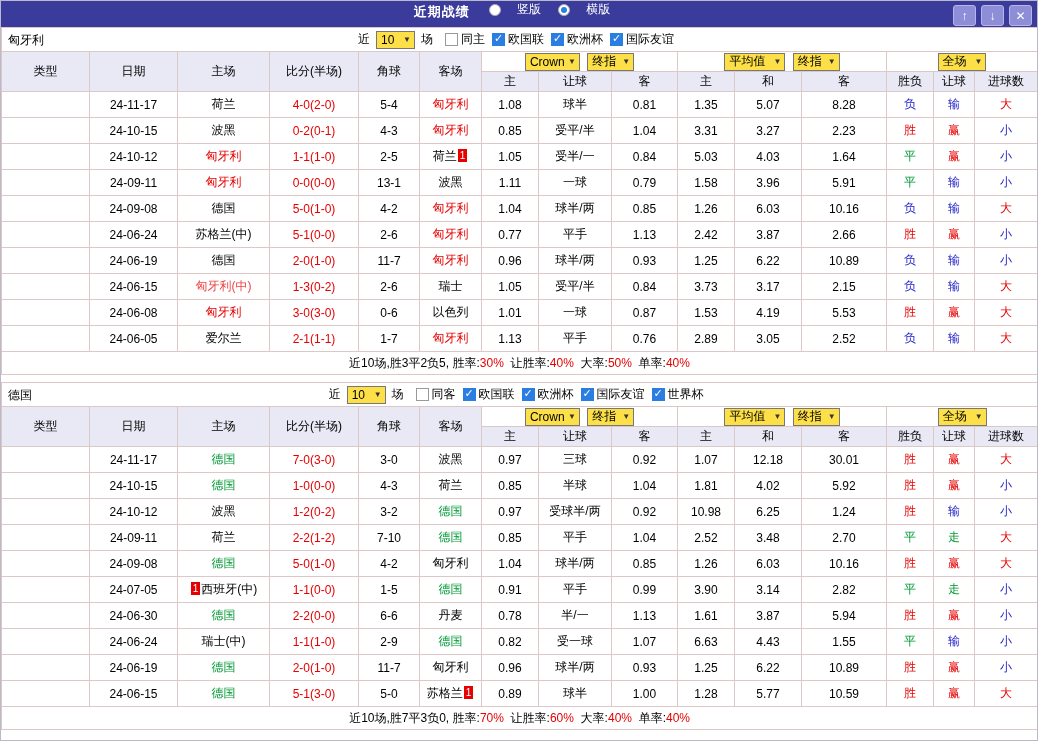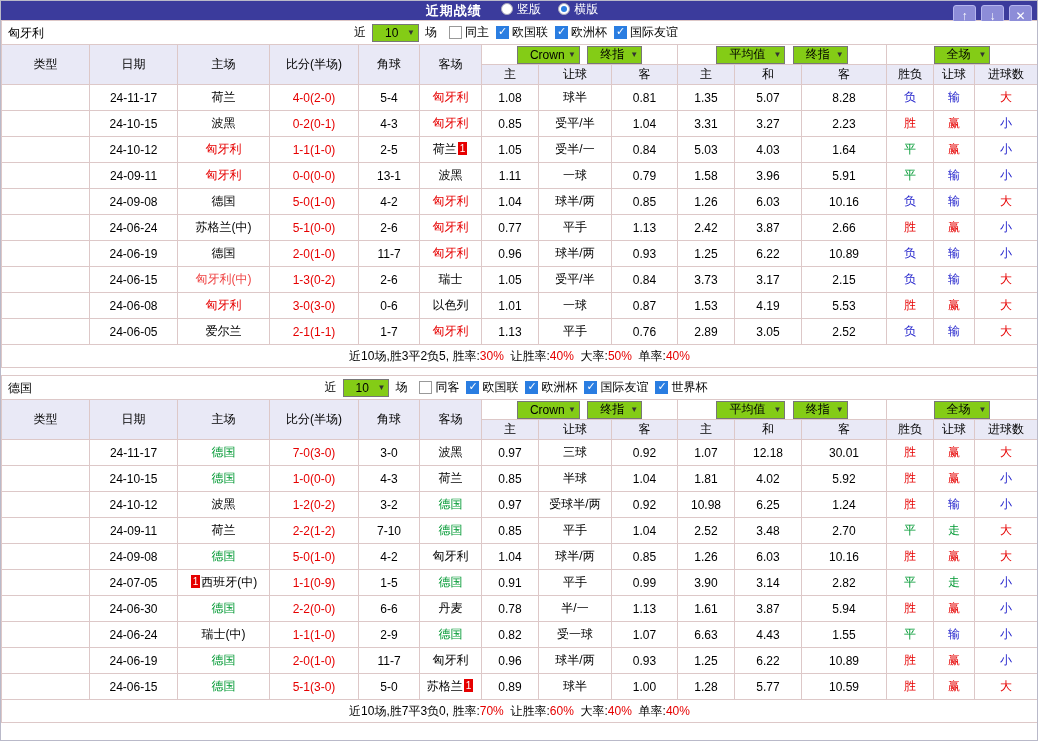--- a/index.html
+++ b/index.html
@@ -7,42 +7,42 @@
   body{font-family:"Liberation Sans","DejaVu Sans",sans-serif;font-size:12px;color:#000}
   :root{
     --titlebar-bg:#3b3b9c; --titlebar-button-bg:#8d8dd8; --header-row-bg:#e9e9f6;
     --grid-border:#ddc8c8; --checkbox-checked:#2a7de1;
     --type-nations-league-bg:#de9833; --type-euro-bg:#961f18; --type-friendly-bg:#3465d4;
     --win-text:#e60000; --draw-text:#009933; --loss-text:#2323cc; --score-text:#e60000;
     --home-team:#e60000; --away-team:#009933;
   }
   .page{width:1038px;height:741px;border:1px solid #b9b9c9;background:#fff;overflow:hidden}
   
-  .topbar{height:19px;background:var(--titlebar-bg);position:relative;display:flex;align-items:center;justify-content:center}
+  .topbar{height:26px;background:var(--titlebar-bg);position:relative;display:flex;justify-content:center}
   .title{color:#fff;font-weight:bold;font-size:13px;margin-right:16px;letter-spacing:1px}
-  .radio-opt{display:inline-flex;align-items:center;color:#fff;margin-right:14px;cursor:pointer;gap:4px}
+  .radio-opt{display:inline-flex;align-items:center;color:#fff;margin-right:14px;cursor:pointer;gap:16px}
   .radio{width:12px;height:12px;border-radius:50%;background:#fff;border:1px solid #aab;display:inline-block;position:relative}
   .radio.on::after{content:"";position:absolute;left:2px;top:2px;right:2px;bottom:2px;border-radius:50%;background:var(--checkbox-checked)}
   .topbar-actions{position:absolute;right:5px;top:4px;display:flex}
   .tbtn{width:23px;height:21px;margin-left:5px;background:var(--titlebar-button-bg);border:1px solid #b5b5ee;border-radius:3px;color:#fff;font-size:12px;line-height:1;cursor:pointer;font-family:inherit}
   
   .section + .section{margin-top:7px}
   table.stats{border-collapse:collapse;table-layout:fixed;width:1036px}
   .stats th,.stats td{border:1px solid var(--grid-border);text-align:center;vertical-align:middle;overflow:hidden;white-space:nowrap;font-weight:normal;padding:0 2px;font-size:12px}
   .stats thead th{background:var(--header-row-bg);height:20px}
   .stats thead th.selcell{background:#fff}
   .filter-row td{background:#fff;height:24px;position:relative}
   .team-label{position:absolute;left:6px;top:50%;transform:translateY(-50%)}
   .filter-box{display:inline-flex;align-items:center;gap:4px}
   .cbs{display:inline-flex;align-items:flex-start;margin-left:8px}
   .cb-opt{display:inline-flex;align-items:center;margin-right:7px;cursor:pointer}
   .cb{width:13px;height:13px;border:1px solid #999;background:#fff;display:inline-block;position:relative;margin-right:3px}
   .cb.on{background:var(--checkbox-checked);border-color:var(--checkbox-checked)}
   .cb.on::after{content:"✓";position:absolute;left:1px;top:-2px;color:#fff;font-size:11px;font-weight:bold}
-  .sel{display:inline-flex;align-items:center;background:#84cc16;border:1px solid #777;height:18px;padding:0 3px 0 12px;cursor:pointer;vertical-align:middle;margin:0 2px}
+  .sel{display:inline-flex;align-items:center;background:#fde047;border:1px solid #777;height:18px;padding:0 3px 0 4px;cursor:pointer;vertical-align:middle;margin:0 2px}
   .sel-arr{font-size:8px;color:#333;margin-left:4px}
   .sel-count .sel-txt{width:18px;text-align:left;overflow:hidden}
   .sel-book .sel-txt{width:34px;text-align:left;overflow:hidden}
   .sel-final .sel-txt{min-width:26px;text-align:left}
   .sel-avg .sel-txt{min-width:40px;text-align:left}
   .sel-scope .sel-txt{min-width:28px;text-align:left}
   .stats tbody td{height:26px;background:#fff}
   .type-cell{color:#fff}
   .type-nl{background:var(--type-nations-league-bg)}
   .type-euro{background:var(--type-euro-bg)}
@@ -540,21 +540,21 @@
             <td>6.03</td>
             <td>10.16</td>
             <td class="c-win">胜</td>
             <td class="c-win">赢</td>
             <td class="c-win">大</td>
           </tr>
           <tr>
             <td class="type-cell type-euro">欧洲杯</td>
             <td>24-07-05</td>
             <td><span class="rc">1</span><span>西班牙(中)</span></td>
-            <td class="score-cell">1-1(0-9)</td>
+            <td class="score-cell">1-1(0-0)</td>
             <td>1-5</td>
             <td><span style="color: rgb(0, 153, 51);">德国</span></td>
             <td>0.91</td>
             <td>平手</td>
             <td>0.99</td>
             <td>3.90</td>
             <td>3.14</td>
             <td>2.82</td>
             <td class="c-draw">平</td>
             <td class="c-draw">走</td>

